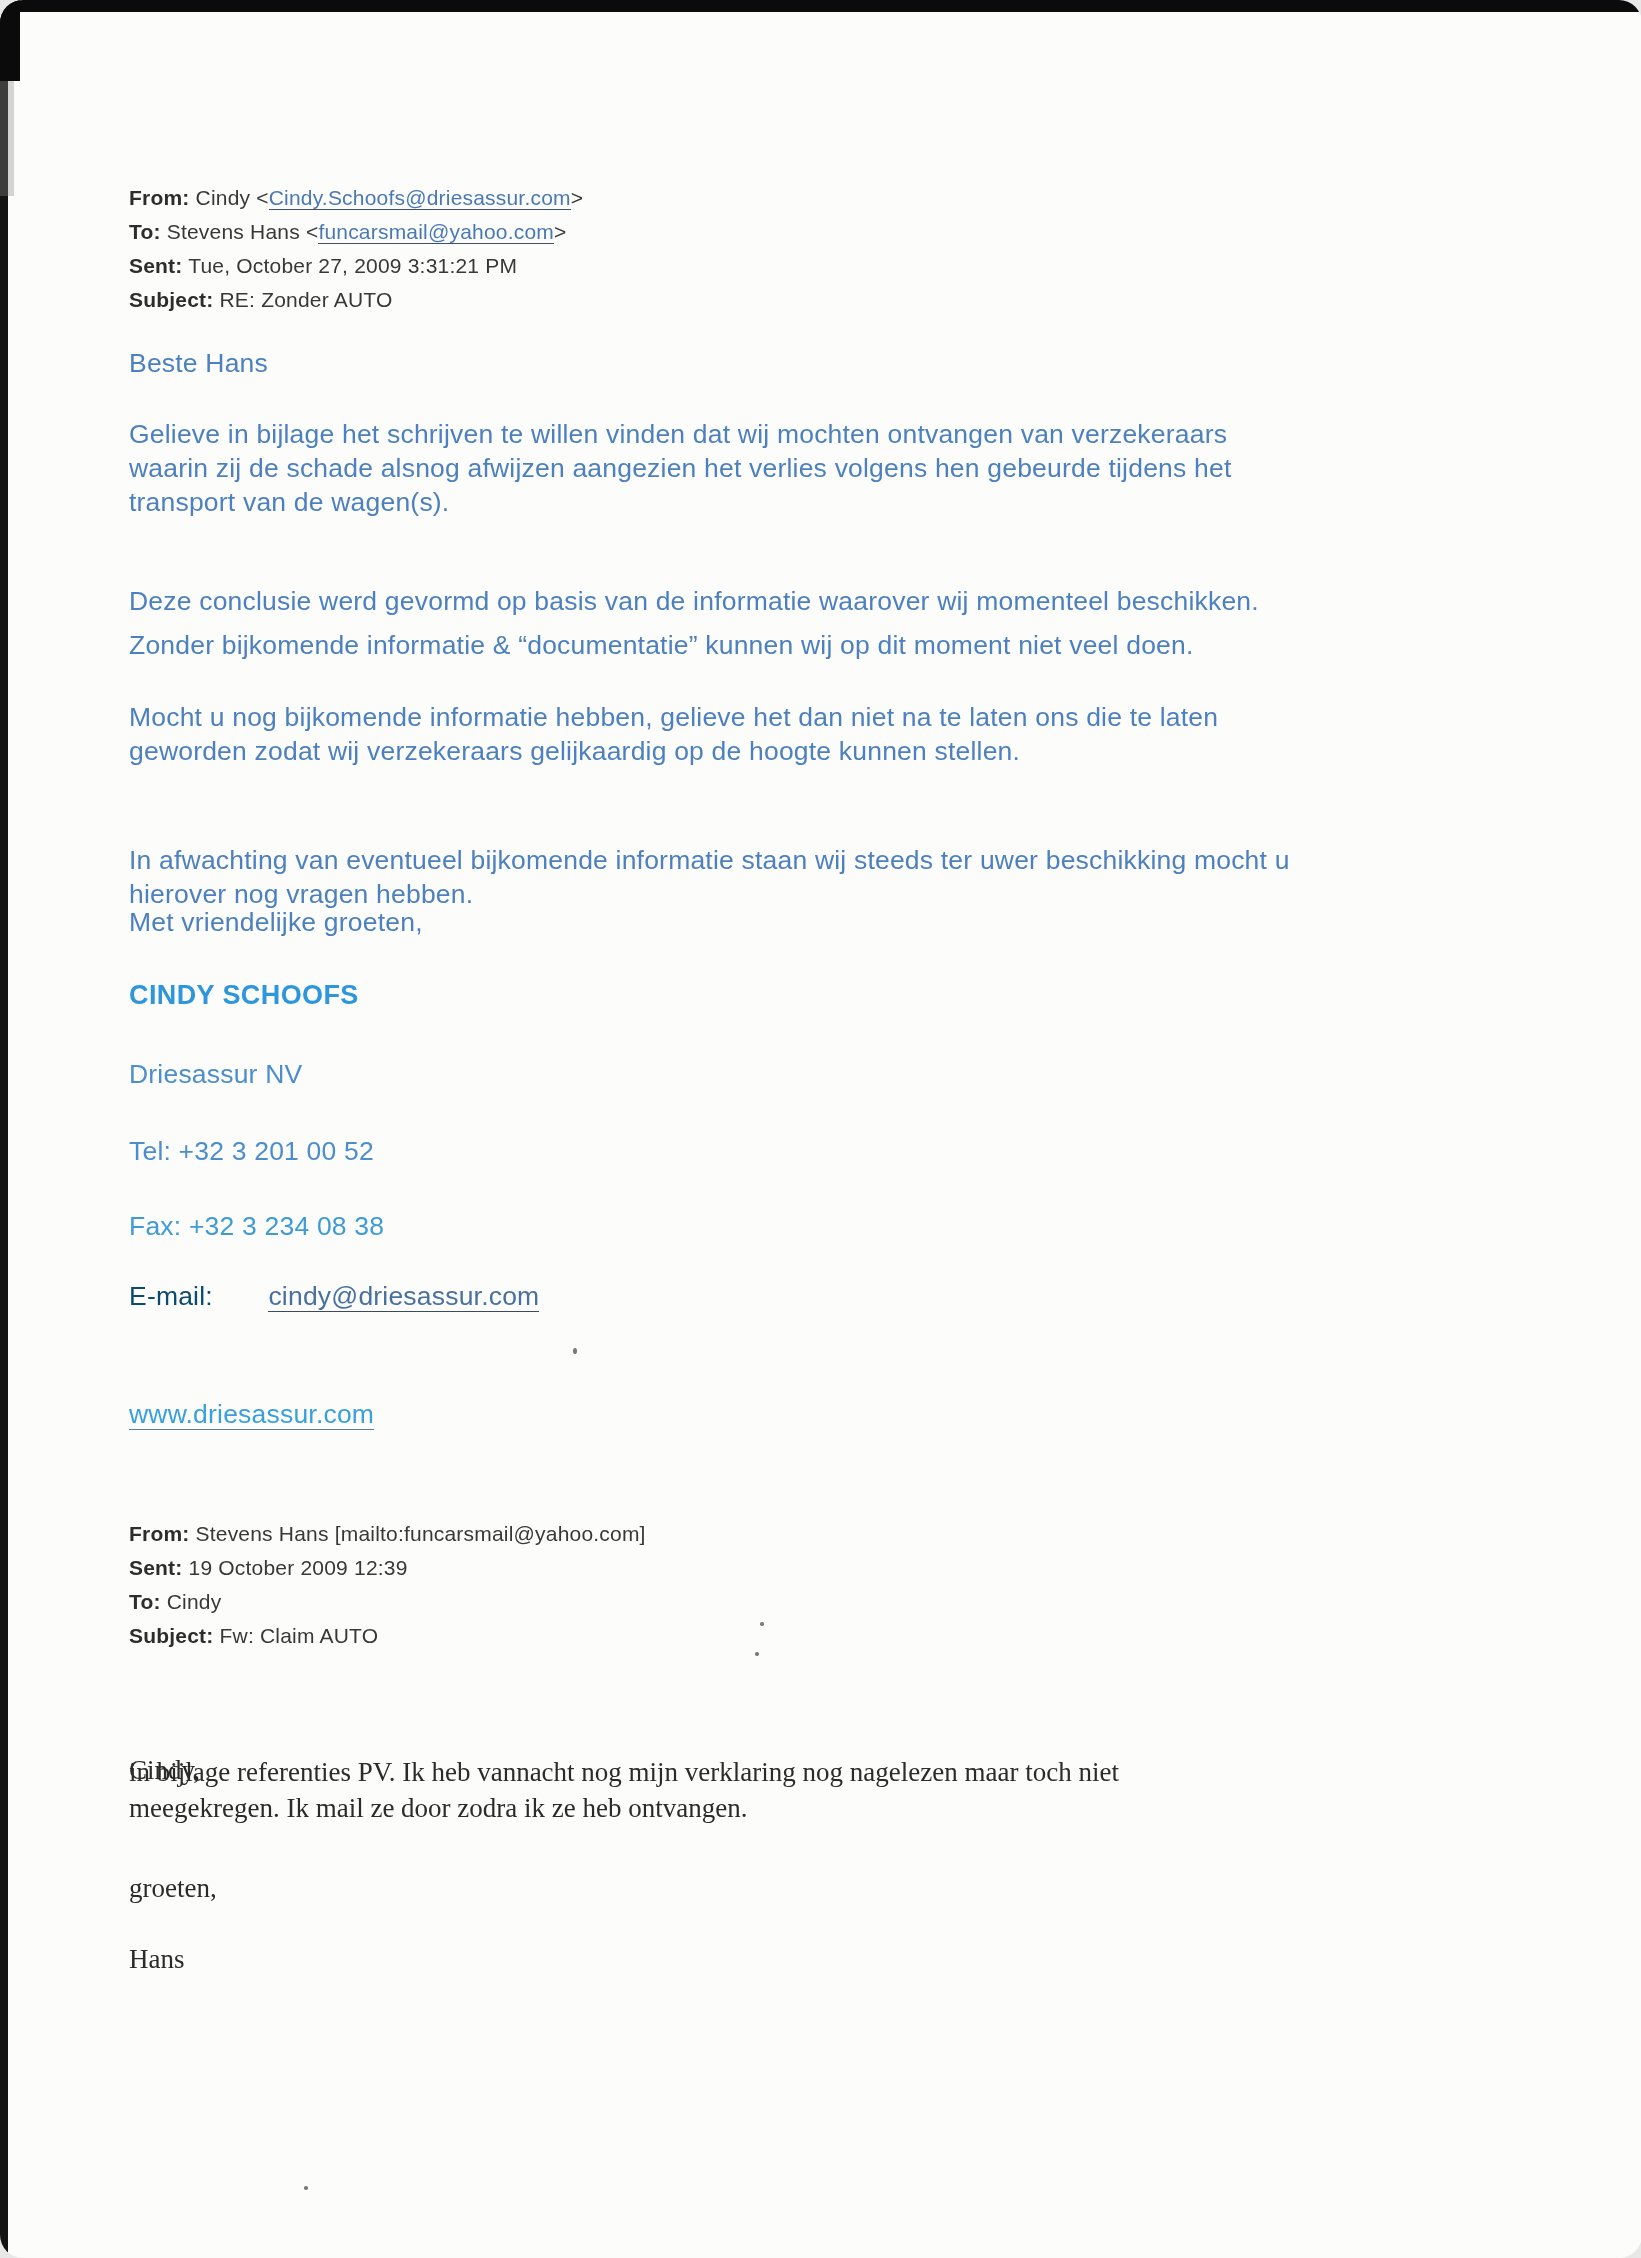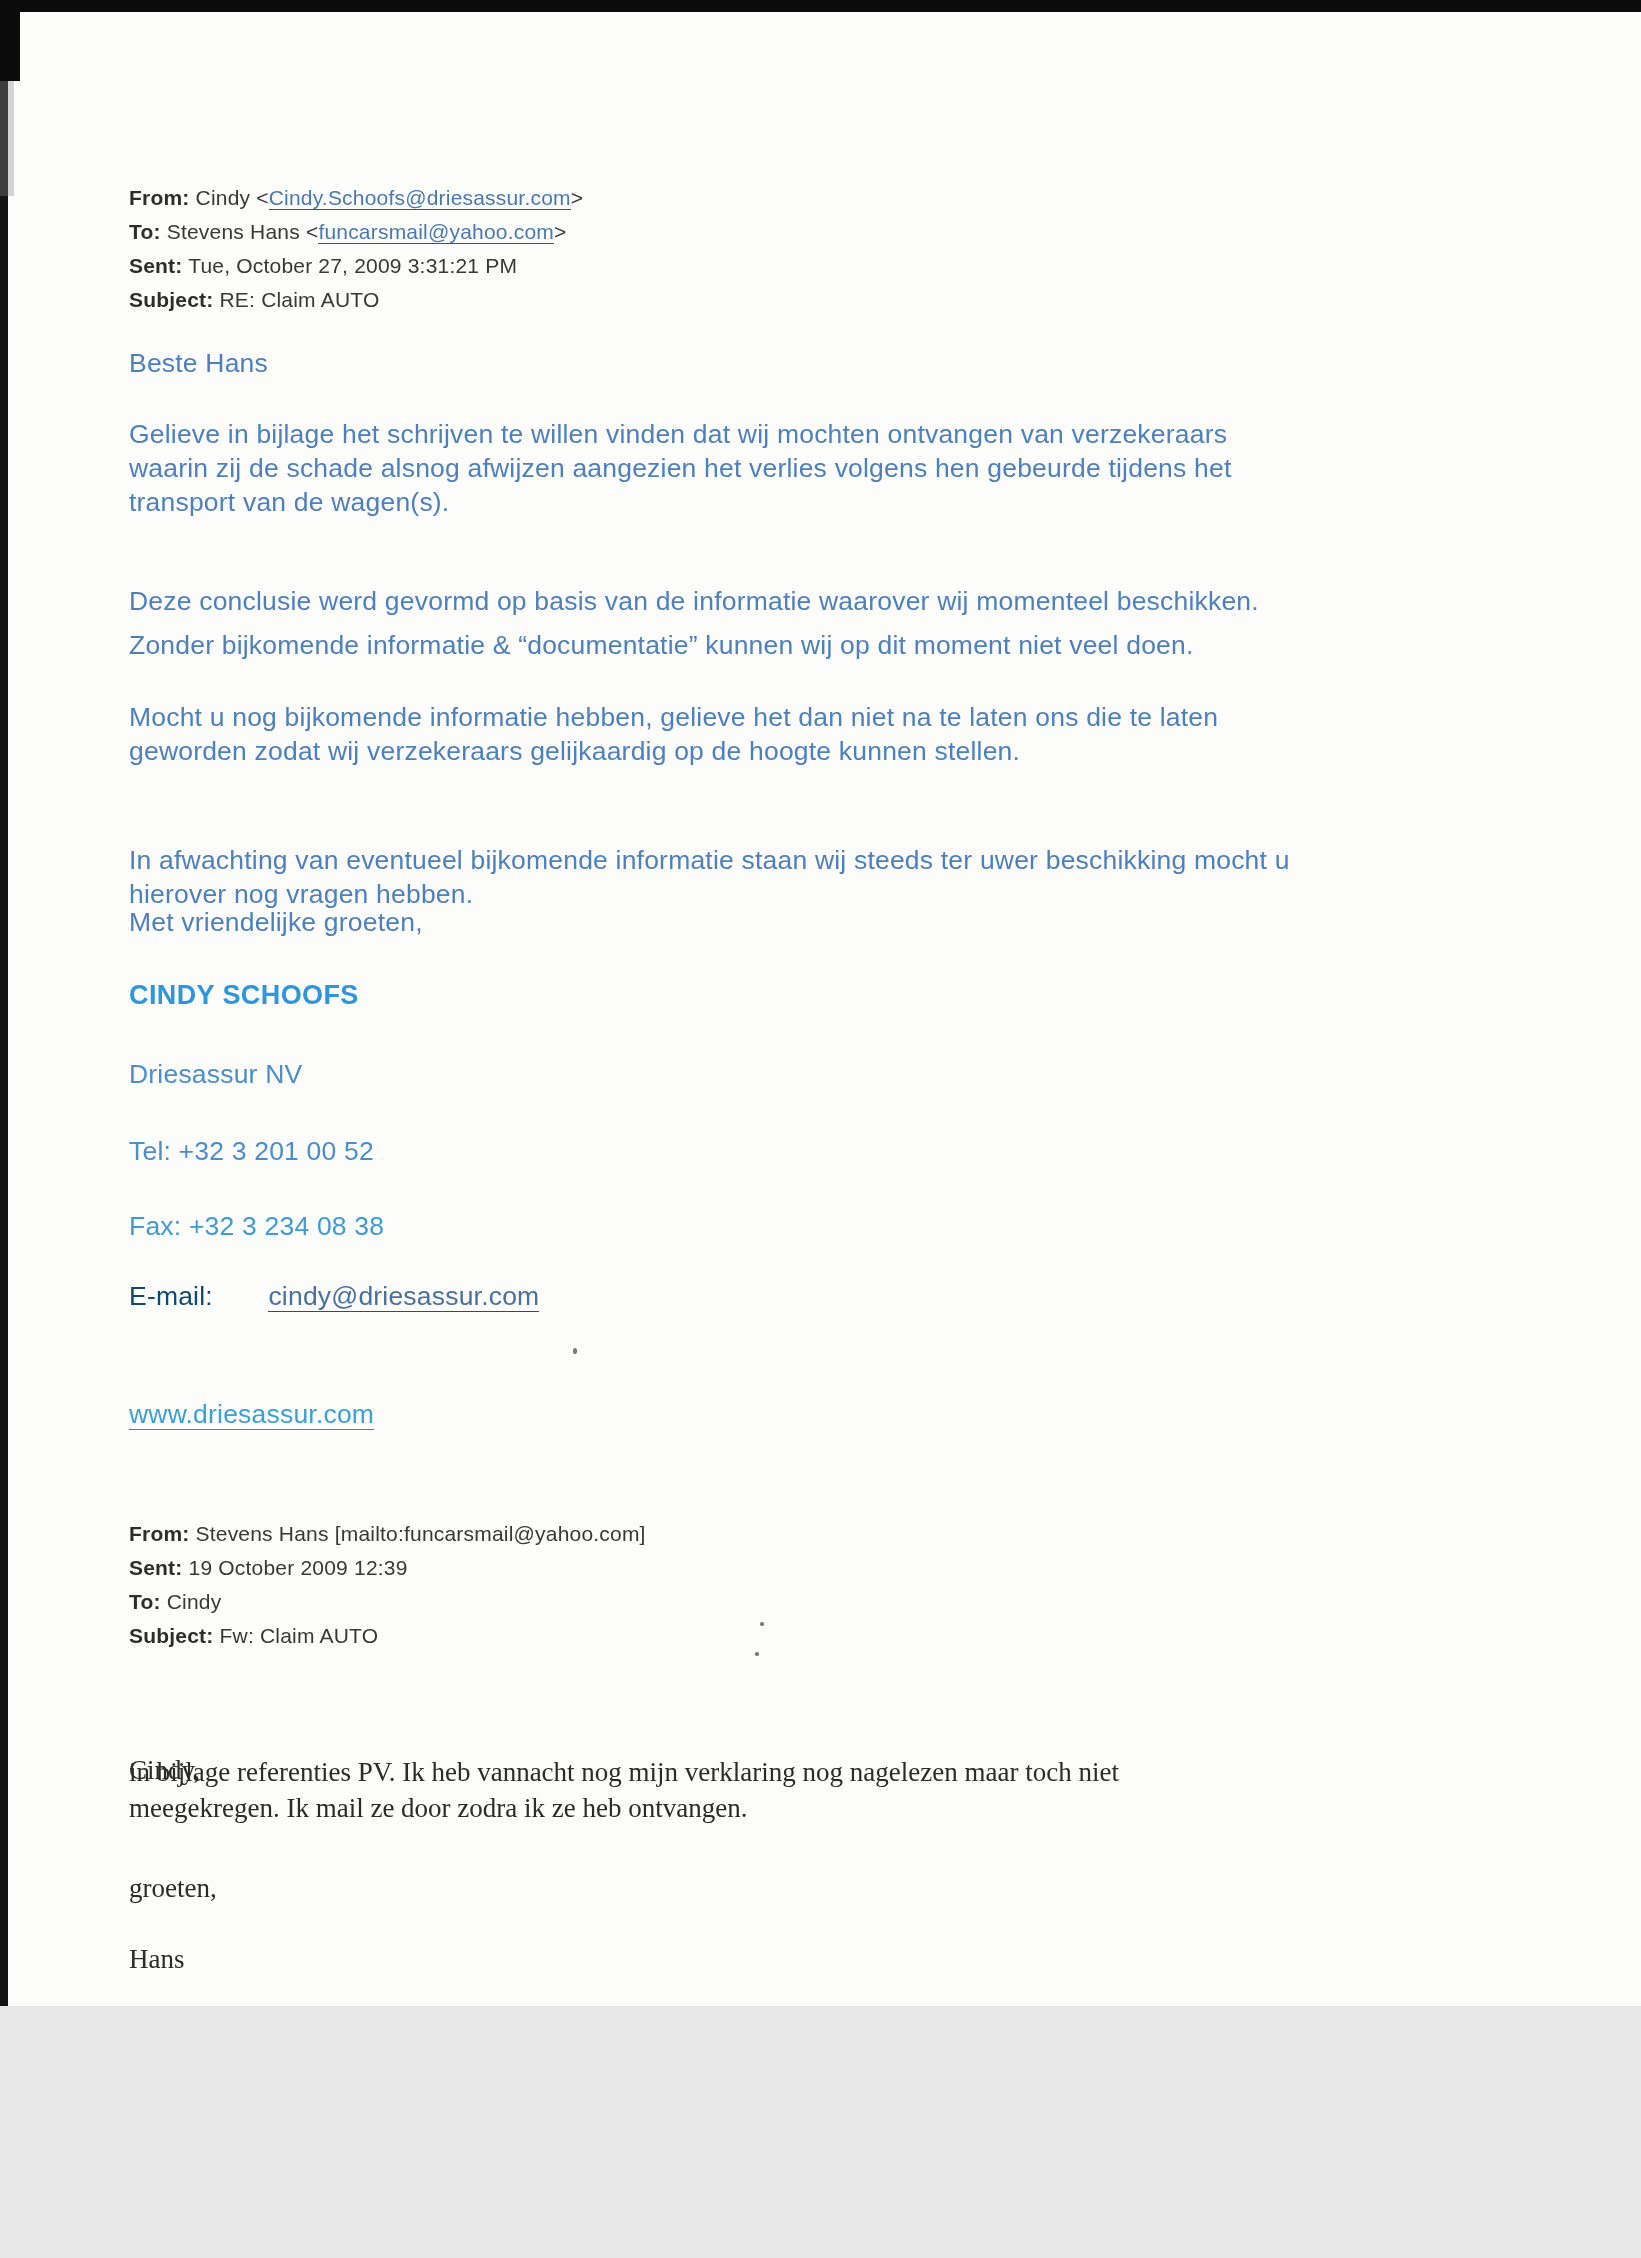--- a/index.html
+++ b/index.html
@@ -1,22 +1,23 @@
 <!DOCTYPE html>
 <html style="font-size:14px"><head>
 <meta charset="utf-8">
 <style>
   html,body{margin:0;padding:0;background:#e8e8e8;}
   .page{
     position:relative;
     width:1642px;
-    height:2006px;
+    height:2258px;
     background:#fcfcfb;
     overflow:hidden;
     font-family:"Liberation Sans", sans-serif;
+    border-radius:23px;
   }
   
   .bar-top{position:absolute;top:0;left:0;width:1642px;height:12.4px;background:#0b0b0b;}
   .bar-left{position:absolute;top:0;left:0;width:8px;height:2258px;background:#141414;}
   .corner-block{position:absolute;top:0;left:0;width:20px;height:81px;background:#0b0b0b;}
   .corner-gray{position:absolute;top:81px;left:0;width:14px;height:115px;background:#8a8a8a;opacity:.35;}
   .speck{position:absolute;background:#7a7a7a;border-radius:50%;}
 
   
   .hblock{
@@ -60,21 +61,21 @@
   <div class="corner-gray"></div>
   <div class="speck" style="left:573px;top:1348px;width:4.4px;height:6.2px;"></div>
   <div class="speck" style="left:760px;top:1622px;width:3.5px;height:3.5px;"></div>
   <div class="speck" style="left:755px;top:1652px;width:3.5px;height:3.5px;"></div>
   <div class="speck" style="left:304px;top:2186px;width:3.5px;height:3.5px;"></div>
 
   <div class="hblock" style="top:181px;">
     <div class="hrow"><span class="hlabel">From:</span><span> Cindy &lt;</span><span class="hlink">Cindy.Schoofs@driesassur.com</span><span>&gt;</span></div>
     <div class="hrow"><span class="hlabel">To:</span><span> Stevens Hans &lt;</span><span class="hlink">funcarsmail@yahoo.com</span><span>&gt;</span></div>
     <div class="hrow"><span class="hlabel">Sent:</span><span> Tue, October 27, 2009 3:31:21 PM</span></div>
-    <div class="hrow"><span class="hlabel">Subject:</span><span> RE: Claim AUTO</span></div>
+    <div class="hrow"><span class="hlabel">Subject:</span><span> RE: Zonder AUTO</span></div>
   </div>
 
   <div class="blue" style="top:346px;">Beste Hans</div>
   <div class="blue" style="top:417px;">Gelieve in bijlage het schrijven te willen vinden dat wij mochten ontvangen van verzekeraars
 waarin zij de schade alsnog afwijzen aangezien het verlies volgens hen gebeurde tijdens het
 transport van de wagen(s).</div>
   <div class="blue" style="top:556px;margin-top:28px;">Deze conclusie werd gevormd op basis van de informatie waarover wij momenteel beschikken.</div>
   <div class="blue" style="top:628px;">Zonder bijkomende informatie &amp; “documentatie” kunnen wij op dit moment niet veel doen.</div>
   <div class="blue" style="top:700px;">Mocht u nog bijkomende informatie hebben, gelieve het dan niet na te laten ons die te laten
 geworden zodat wij verzekeraars gelijkaardig op de hoogte kunnen stellen.</div>

